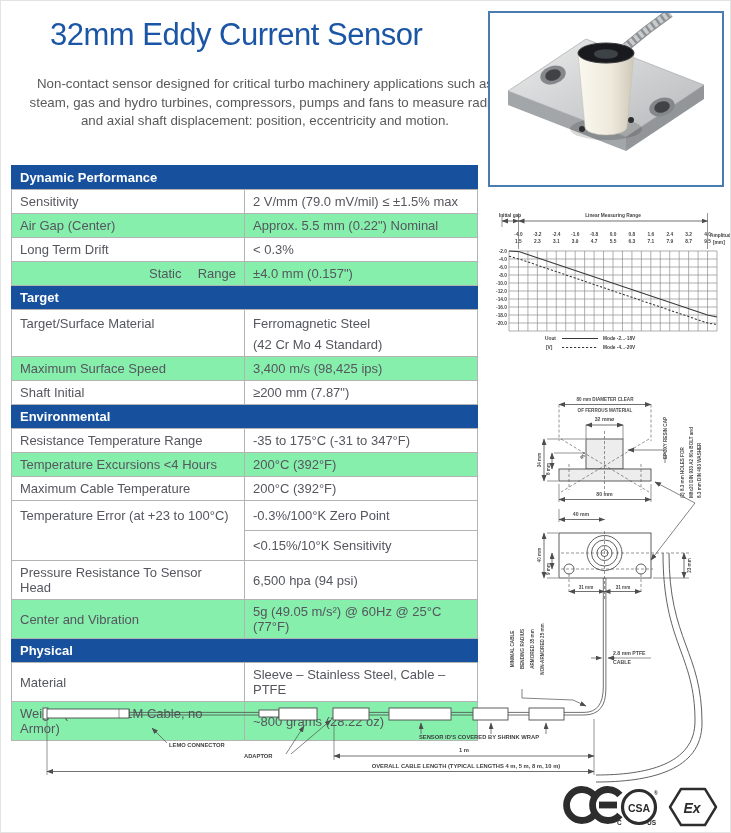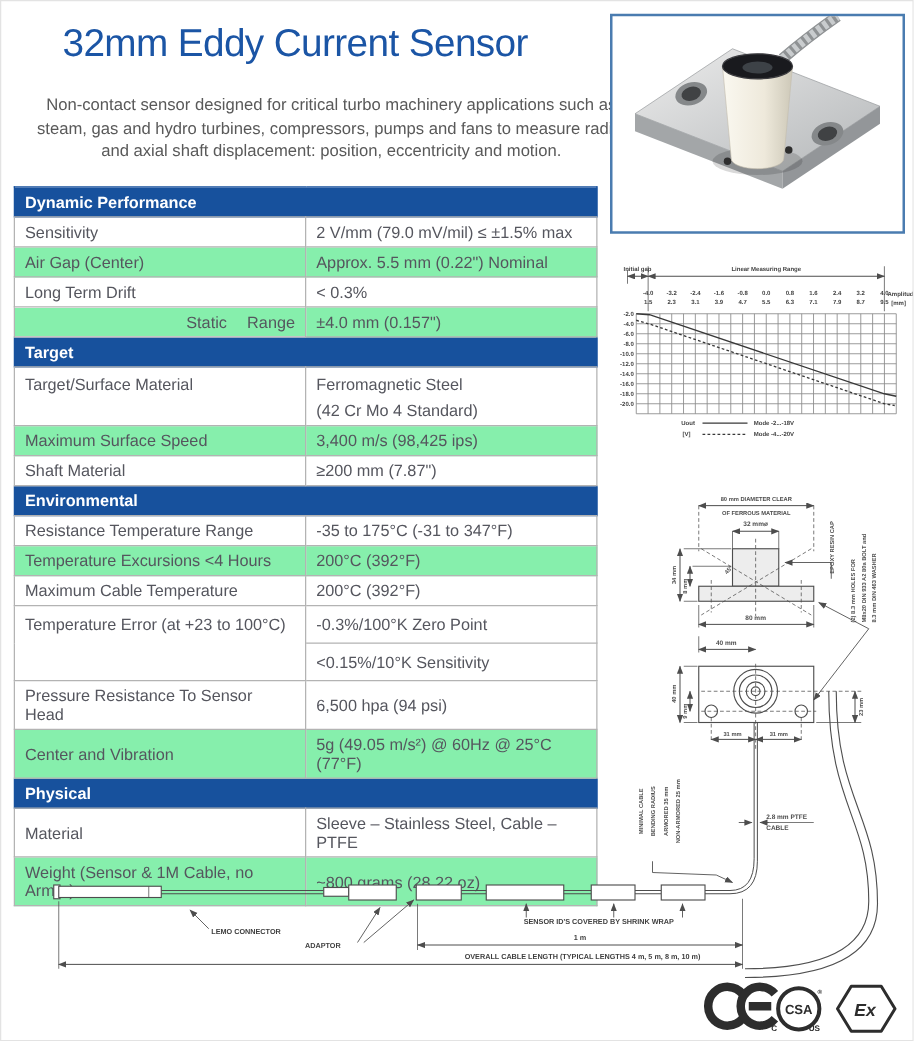--- a/index.html
+++ b/index.html
@@ -1,21 +1,21 @@
 <!DOCTYPE html>
 <html><head>
 <meta charset="utf-8">
 <style>
   html,body{margin:0;padding:0;background:#fff;}
   .page{position:relative;width:731px;height:833px;background:#fff;border:1px solid #e3e3e3;box-sizing:border-box;
         font-family:"Liberation Sans",sans-serif;overflow:hidden;}
   .title{position:absolute;left:10px;top:16px;width:470px;font-size:31px;font-weight:normal;color:#1b55a5;letter-spacing:-0.5px;margin-left:39px;}
   .intro{position:absolute;left:28px;top:74px;width:472px;font-size:13.3px;line-height:1.4;color:#595959;text-align:center;}
   
-  .spec{position:absolute;left:10px;top:148px;width:467px;border-collapse:collapse;table-layout:fixed;
+  .spec{position:absolute;left:10px;top:164px;width:467px;border-collapse:collapse;table-layout:fixed;
         font-size:13px;color:#55565e;}
   .spec td{border:1px solid #b3b3b3;padding:4px 8px;vertical-align:middle;}
   .spec tr.sec td{background:#17519d;color:#ffffff;font-weight:bold;padding:4px 8px;border-color:#17519d #17519d #b3b3b3 #17519d;}
   .spec td.lbl{width:240px;}
   .spec tr.alt td{background:#86efac;}
   .spec td.rel{position:relative;text-align:right;}
   .lbl2{position:absolute;left:137px;top:4px;}
   .spec td.top{vertical-align:top;padding-top:6px;}
   .v2{margin-top:6px;}
   .spec tr.sub td{padding:7px 8px;}
@@ -119,21 +119,21 @@
         <td class="top">
             <div>Ferromagnetic Steel</div>
             <div class="v2">(42 Cr Mo 4 Standard)</div>
           </td>
         </tr>
     <tr class="alt">
           <td class="lbl">Maximum Surface Speed</td>
         <td>3,400 m/s (98,425 ips)</td>
         </tr>
     <tr>
-          <td class="lbl">Shaft Material</td>
+          <td class="lbl">Shaft Initial</td>
         <td>≥200 mm (7.87")</td>
         </tr>
 
     <tr class="sec">
           <td colspan="2">Environmental</td>
         </tr>
     <tr>
           <td class="lbl">Resistance Temperature Range</td>
         <td>-35 to 175°C (-31 to 347°F)</td>
         </tr>

